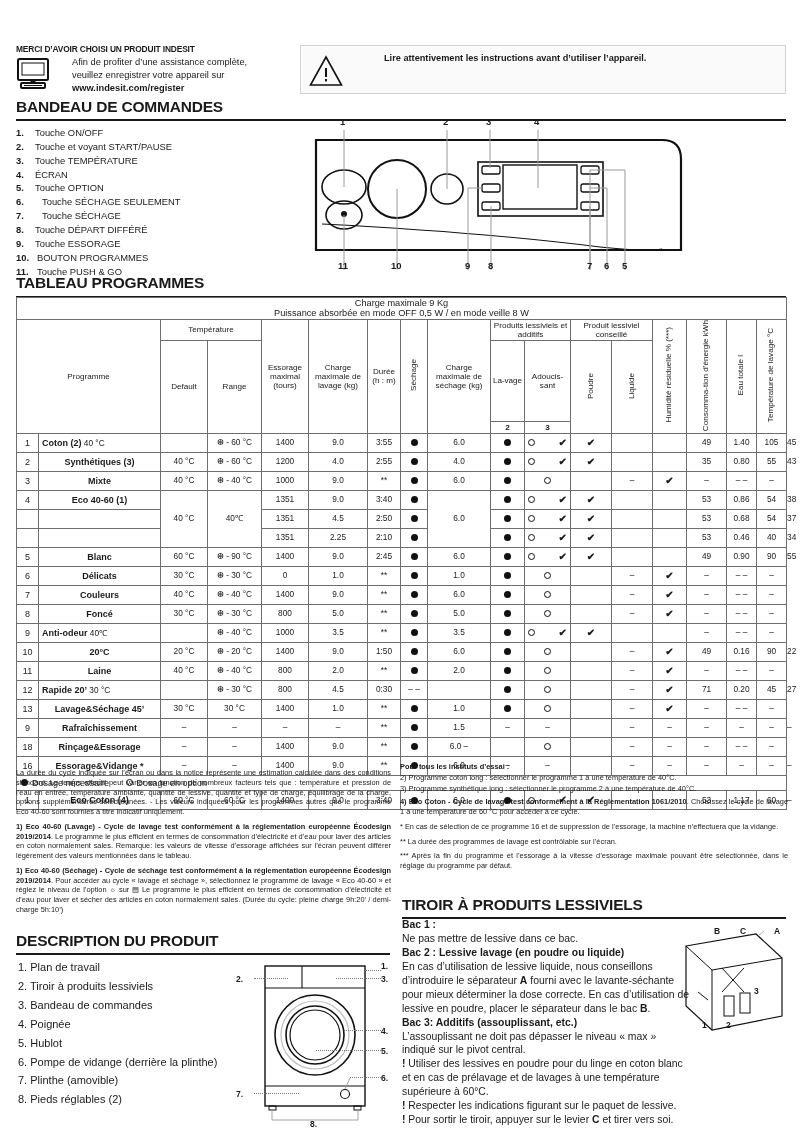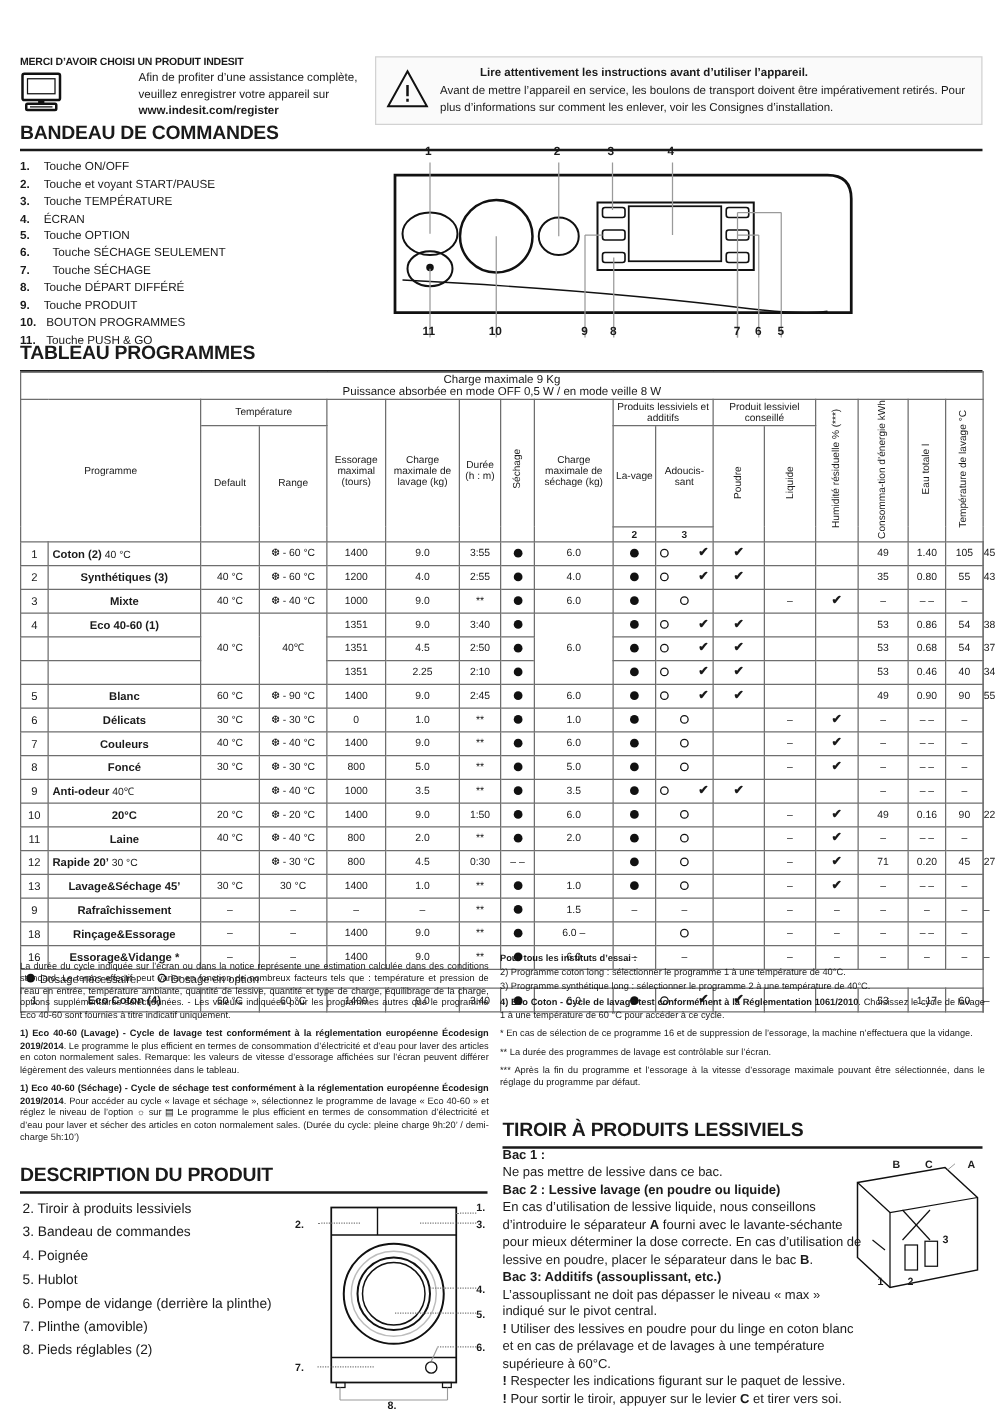--- a/index.html
+++ b/index.html
@@ -15,21 +15,21 @@
   
   .hdr{position:absolute;left:16px;top:10px;right:16px;height:26px;display:flex;align-items:center;}
   .hdr-title{font-style:italic;font-weight:bold;font-size:17px;letter-spacing:-0.2px;white-space:nowrap;}
   .hdr-rule{flex:1;height:2px;background:#1a1a1a;margin:0 6px 0 10px;position:relative;top:1px;}
   .hdr-rule:after{content:"";position:absolute;right:0;top:-5px;width:2px;height:12px;background:#1a1a1a;}
   .hdr-lang{font-weight:bold;font-size:16px;}
 
   
   .intro-left{position:absolute;left:16px;top:44px;width:270px;}
   .intro-title{font-weight:bold;font-size:8.4px;letter-spacing:-0.15px;margin-bottom:2px;}
-  .intro-body{display:flex;gap:22px;align-items:flex-start;justify-content:space-between;}
+  .intro-body{display:flex;gap:22px;align-items:flex-start;}
   .monitor-ico{flex:0 0 auto;width:34px;height:34px;margin-top:1px;}
   .intro-lines{font-size:9.3px;line-height:1.42;}
   .intro-lines b{font-weight:bold;}
 
   .warn-box{position:absolute;left:300px;top:45px;width:486px;box-sizing:border-box;
             border:1px solid #d2d2d2;background:#fafafa;padding:6px 8px 6px 8px;display:flex;gap:9px;align-items:flex-start;}
   .warn-ico{flex:0 0 auto;width:34px;height:32px;margin-top:3px;}
   .warn-txt{font-size:9.2px;line-height:1.45;}
   .warn-txt .w-b{font-weight:bold;display:block;margin-bottom:1px;padding-left:32px;}
 
@@ -115,21 +115,20 @@
   <div class="warn-box">
     <span class="warn-ico">
       <svg width="34" height="32" viewBox="0 0 34 32">
         <path d="M17 2 L32.5 30 L1.5 30 Z" fill="none" stroke="#111" stroke-width="1.6"></path>
         <rect x="16" y="13" width="2" height="9" fill="#111"></rect>
         <rect x="16" y="24" width="2" height="2.4" fill="#111"></rect>
       </svg>
     </span>
     <span class="warn-txt">
       <span class="w-b">Lire attentivement les instructions avant d’utiliser l’appareil.</span>
-      <span>Avant de mettre l’appareil en service, les boulons de transport doivent être impérativement retirés. Pour plus d’informations sur comment les enlever, voir les Consignes d’installation.</span>
     </span>
   </div>
 
   <div class="sect" style="left:16px;top:98px;">BANDEAU DE COMMANDES</div>
   <div class="sect-rule" style="left:16px;top:119px;width:770px;"></div>
 
   <div class="panel-list">
     <div class="li">
         <span class="n">1.</span>
         <span class="tx">Touche ON/OFF</span>
@@ -157,21 +156,21 @@
     <div class="li">
         <span class="n">7.</span>
         <span class="tx pad">Touche SÉCHAGE</span>
       </div>
     <div class="li">
         <span class="n">8.</span>
         <span class="tx">Touche DÉPART DIFFÉRÉ</span>
       </div>
     <div class="li">
         <span class="n">9.</span>
-        <span class="tx">Touche PRODUIT</span>
+        <span class="tx">Touche ESSORAGE</span>
       </div>
     <div class="li">
         <span class="n ind">10.</span>
         <span class="tx">BOUTON PROGRAMMES</span>
       </div>
     <div class="li">
         <span class="n ind">11.</span>
         <span class="tx">Touche PUSH &amp; GO</span>
       </div>
   </div>
@@ -738,20 +737,21 @@
     <p><b>4) Eco Coton -  Cycle de lavage test conformément à la Réglementation 1061/2010</b><span>. Choisissez le cycle de lavage 1 à une température de 60 °C pour accéder à ce cycle.</span></p>
     <p>* En cas de sélection de ce programme 16 et de suppression de l’essorage, la machine n’effectuera que la vidange.</p>
     <p>** La durée des programmes de lavage est contrôlable sur l’écran.</p>
     <p>*** Après la fin du programme et l’essorage à la vitesse d’essorage maximale pouvant être sélectionnée, dans le réglage du programme par défaut.</p>
   </div>
 
   <div class="sect" style="left:16px;top:932px;">DESCRIPTION DU PRODUIT</div>
   <div class="sect-rule" style="left:16px;top:953px;width:374px;"></div>
 
   <div class="desc-list">
+    <div>1. Plan de travail</div>
     <div>2. Tiroir à produits lessiviels</div>
     <div>3. Bandeau de commandes</div>
     <div>4. Poignée</div>
     <div>5. Hublot</div>
     <div>6. Pompe de vidange (derrière la plinthe)</div>
     <div>7. Plinthe (amovible)</div>
     <div>8. Pieds réglables (2)</div>
   </div>
 
   <div class="mach">

